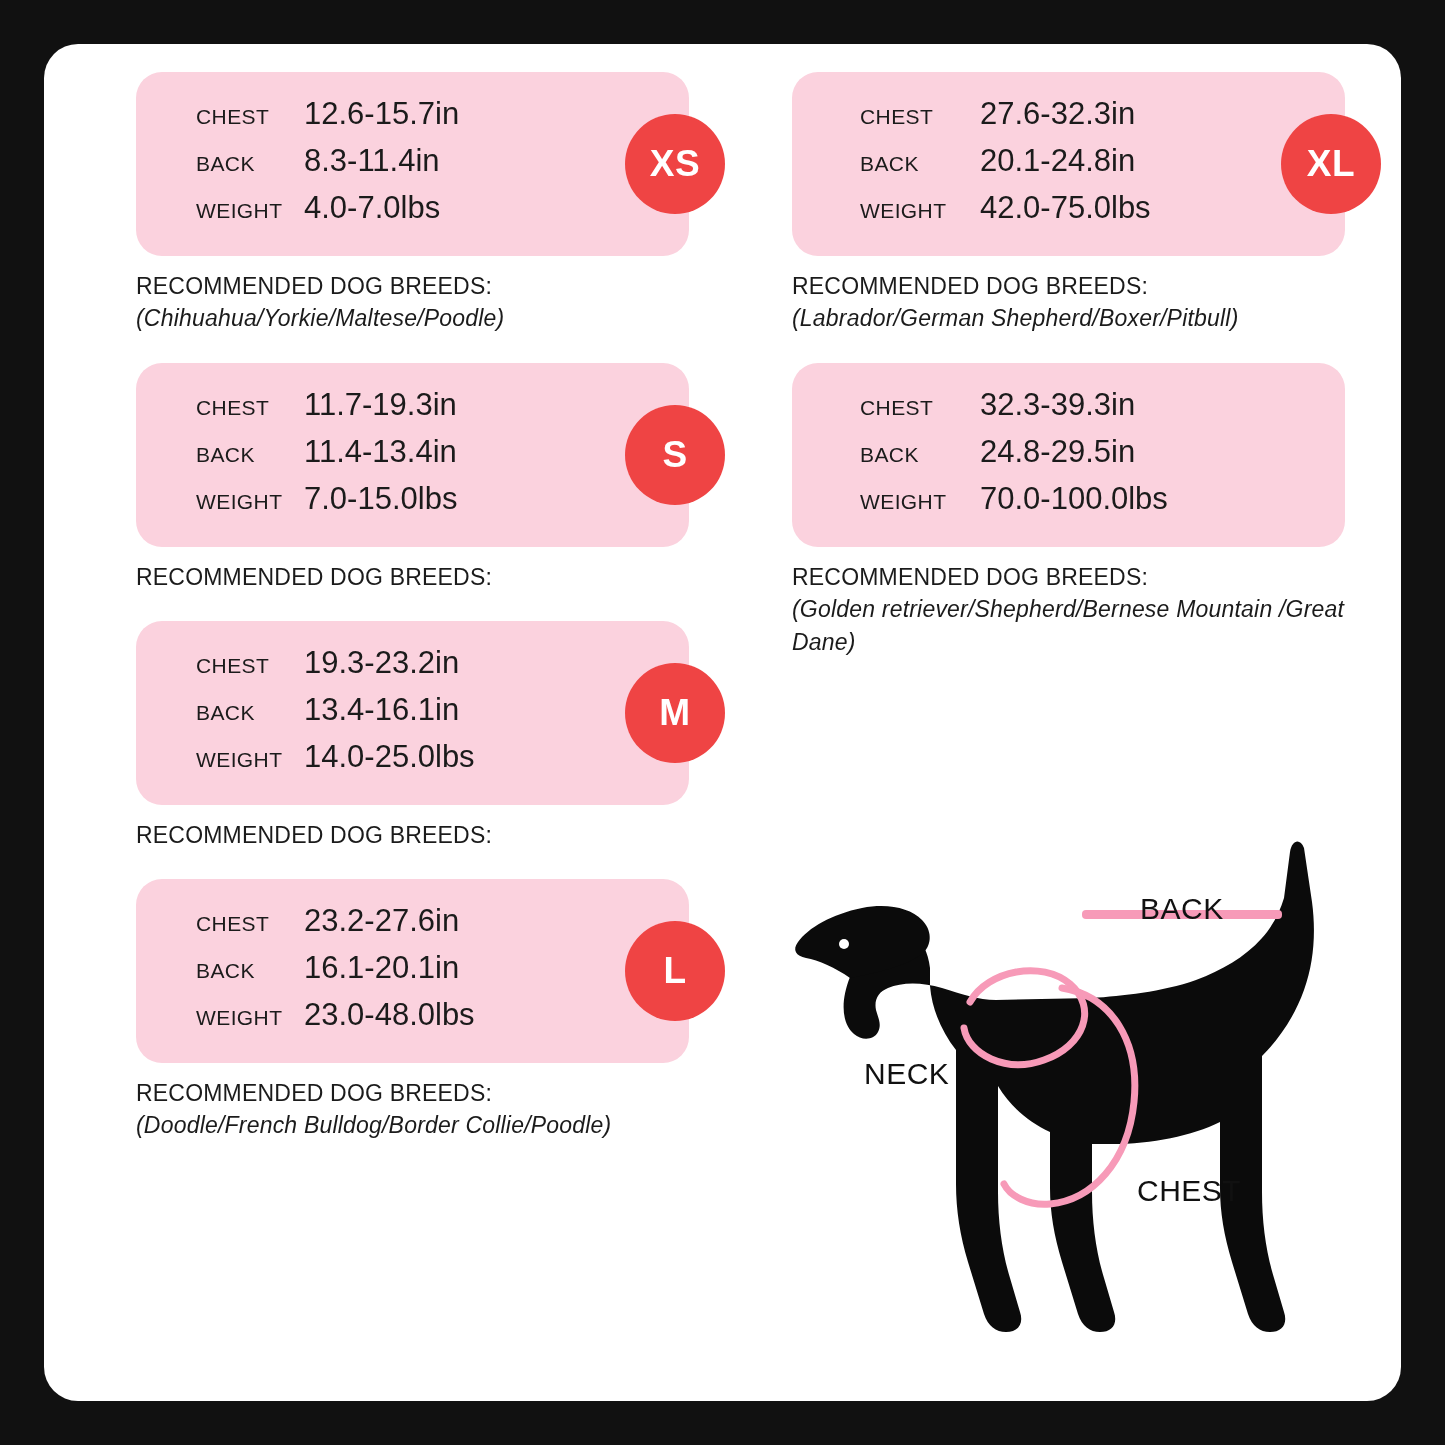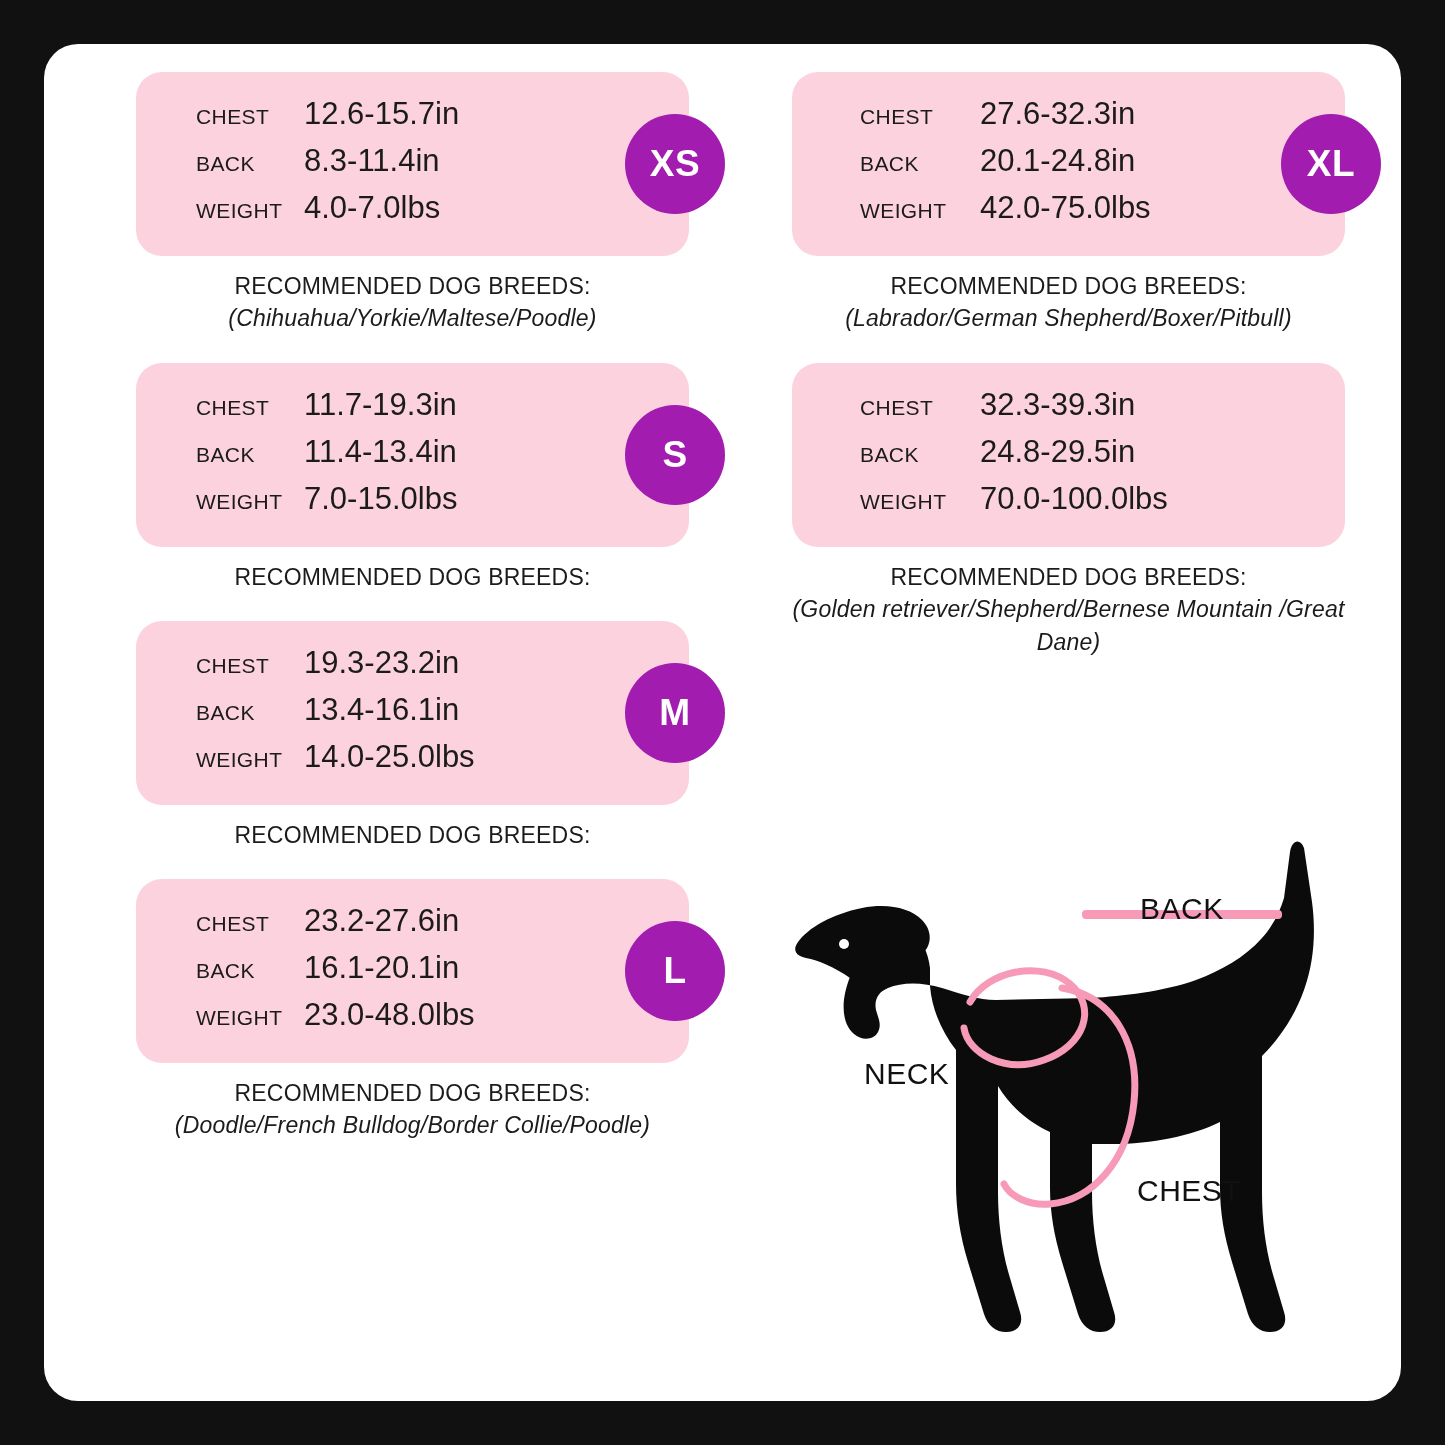--- a/index.html
+++ b/index.html
@@ -70,32 +70,31 @@
     font-size: 31px;
     color: #1b1b1b;
   }
   .badge {
     position: absolute;
     right: -36px;
     top: 42px;
     width: 100px;
     height: 100px;
     border-radius: 50%;
-    background: #a21caf;
+    background: #ef4444;
     color: #ffffff;
     display: flex;
     align-items: center;
     justify-content: center;
     font-size: 37px;
     font-weight: bold;
     letter-spacing: 0.5px;
   }
   .badge.small-text { font-size: 31px; }
   .breeds {
-    text-align: center;
     width: 553px;
     margin-top: 14px;
     color: #1b1b1b;
   }
   .breeds .title {
     font-size: 23px;
     line-height: 32px;
     letter-spacing: 0.2px;
   }
   .breeds .list {

